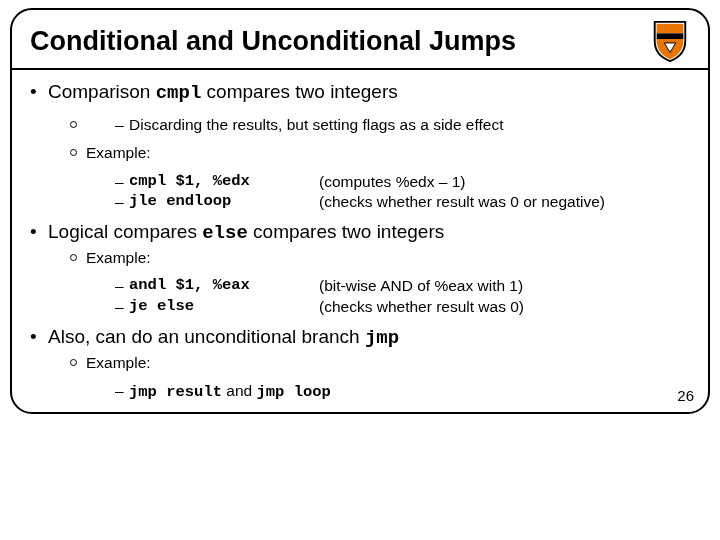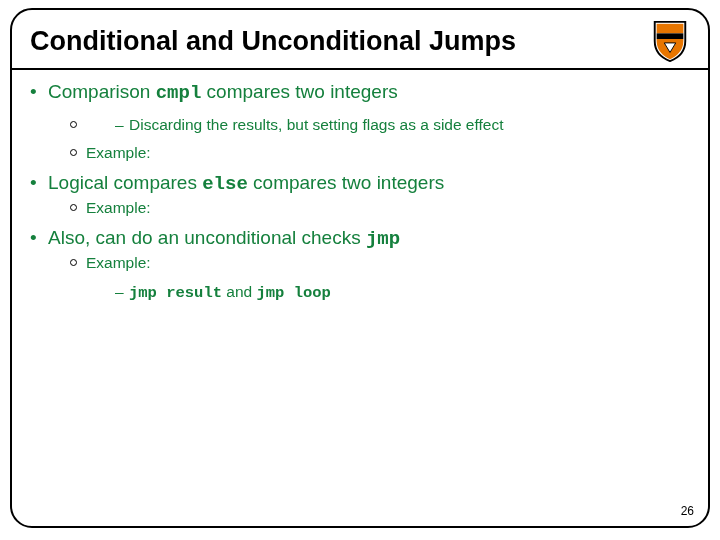--- a/index.html
+++ b/index.html
@@ -8,21 +8,21 @@
     background: #fff;
     font-family: Arial, Helvetica, sans-serif;
     width: 720px;
     height: 540px;
     overflow: hidden;
     position: relative;
   }
   .slide {
     box-sizing: border-box;
     width: 700px;
-    height: 520px;
+    height: 406px;
     margin: 8px 10px;
     border: 2px solid #000;
     border-radius: 22px;
     position: relative;
     background: #fff;
   }
   .title-row {
     display: flex;
     align-items: center;
     padding: 10px 18px 6px 18px;
@@ -35,21 +35,21 @@
     flex: 1;
   }
   .shield {
     width: 40px;
     height: 42px;
     margin-left: 4px;
   }
   .content {
     padding: 4px 18px 0 18px;
     font-size: 16px;
-    color: #15803d;
+    color: #000000;
     line-height: 1.25;
   }
   ul.b1 {
     list-style: none;
     margin: 6px 0 0 0;
     padding: 0;
   }
   ul.b1 > li {
     position: relative;
     padding-left: 18px;
@@ -115,21 +115,21 @@
     font-weight: bold;
     font-size: 15.5px;
   }
   .explcol {
     font-size: 15.5px;
   }
   .pagenum {
     position: absolute;
     bottom: 8px;
     right: 14px;
-    font-size: 12px;
+    font-size: 15px;
     color: #000;
   }
 </style>
 </head>
 <body>
 
 <div class="slide">
   <div class="title-row">
     <div class="title">Conditional and Unconditional Jumps</div>
     <svg class="shield" viewBox="0 0 40 44">
@@ -146,35 +146,63 @@
       <li>
         <span>Comparison </span><span class="mono">cmpl</span><span> compares two integers</span>
         <ul class="b2">
           <li>
             <ul class="b3">
               <li><span>Discarding the results, but setting flags as a side effect</span></li>
             </ul>
           </li>
           <li>
             <span>Example:</span>
+            <ul class="b3">
+              <li>
+                <div class="coderow">
+                  <div class="codecol">cmpl $1, %edx</div>
+                  <div class="explcol">(computes %edx – 1)</div>
+                </div>
+              </li>
+              <li>
+                <div class="coderow">
+                  <div class="codecol">jle endloop</div>
+                  <div class="explcol">(checks whether result was 0 or negative)</div>
+                </div>
+              </li>
+            </ul>
           </li>
         </ul>
       </li>
 
       <li style="margin-top:8px;">
         <span>Logical compares </span><span class="mono">else</span><span> compares two integers</span>
         <ul class="b2">
           <li>
             <span>Example:</span>
+            <ul class="b3">
+              <li>
+                <div class="coderow">
+                  <div class="codecol">andl $1, %eax</div>
+                  <div class="explcol">(bit-wise AND of %eax with 1)</div>
+                </div>
+              </li>
+              <li>
+                <div class="coderow">
+                  <div class="codecol">je else</div>
+                  <div class="explcol">(checks whether result was 0)</div>
+                </div>
+              </li>
+            </ul>
           </li>
         </ul>
       </li>
 
       <li style="margin-top:8px;">
-        <span>Also, can do an unconditional checks </span><span class="mono">jmp</span>
+        <span>Also, can do an unconditional branch </span><span class="mono">jmp</span>
         <ul class="b2">
           <li>
             <span>Example:</span>
             <ul class="b3">
               <li>
                 <span class="mono">jmp result</span><span> and </span><span class="mono">jmp loop</span>
               </li>
             </ul>
           </li>
         </ul>

